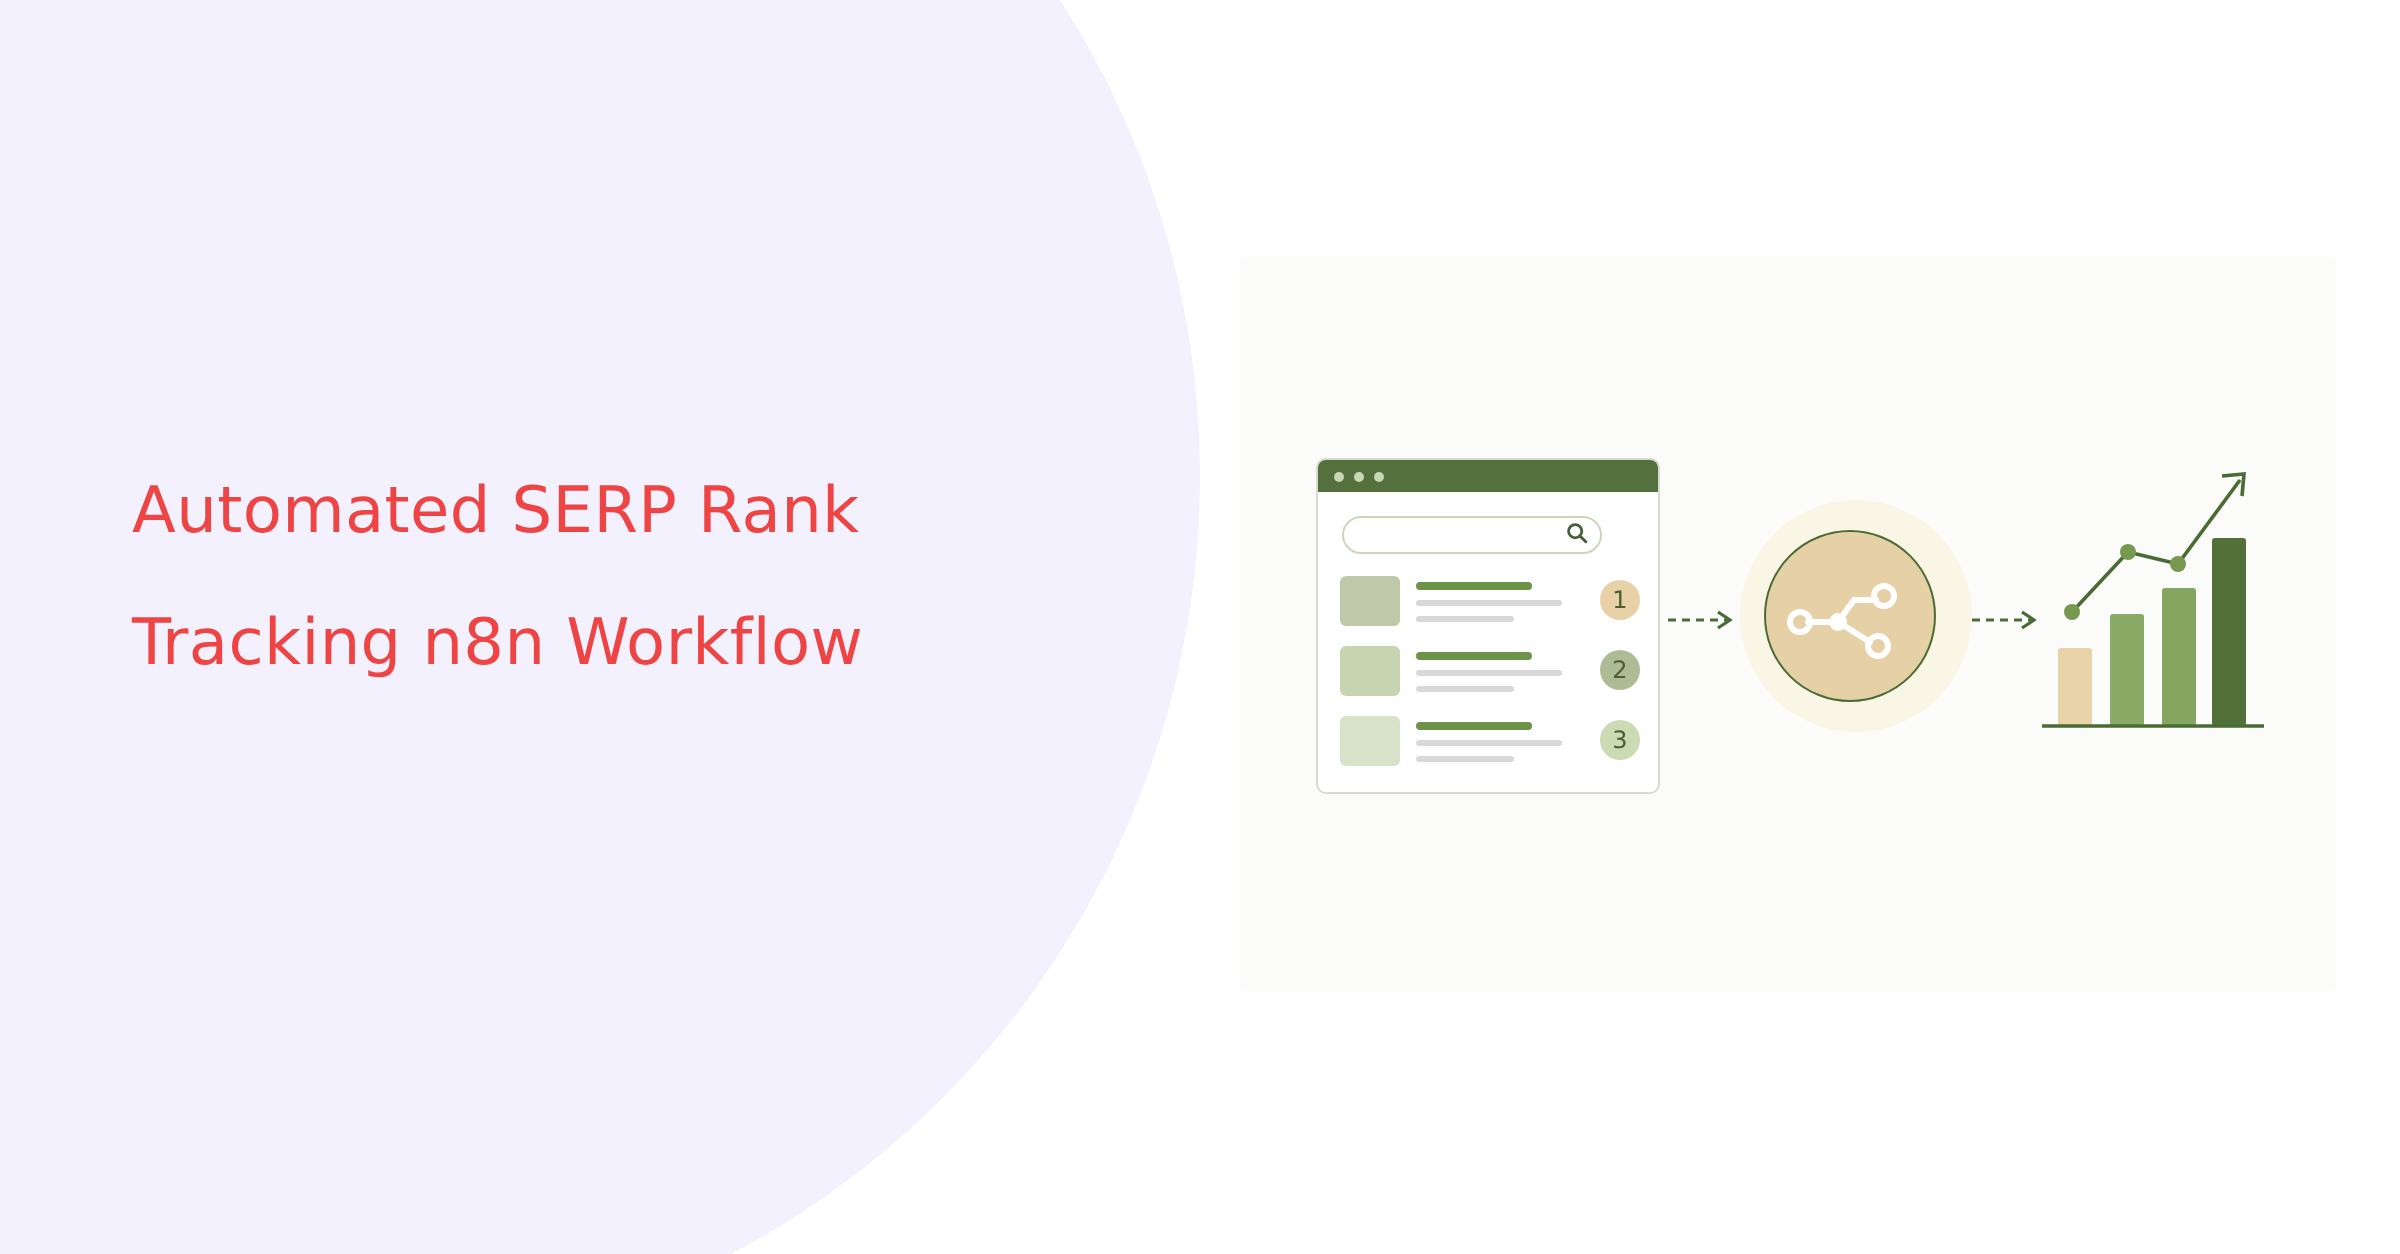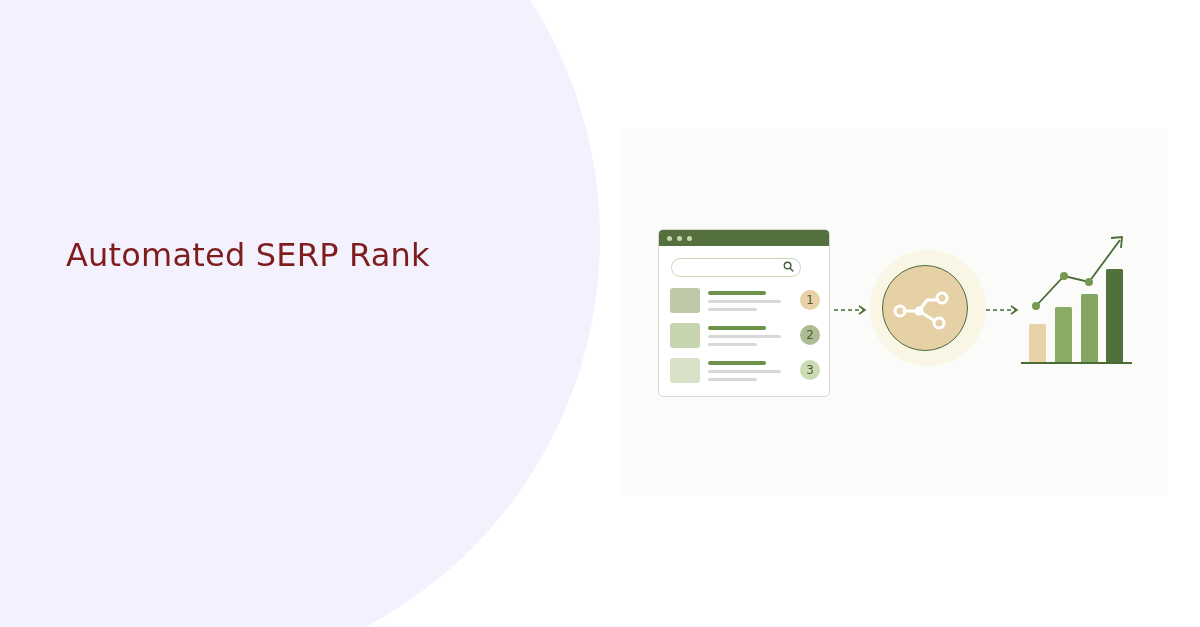--- a/index.html
+++ b/index.html
@@ -1,18 +1,18 @@
 <!DOCTYPE html>
 <html><head>
 <meta charset="utf-8">
 <style>
   html,body{margin:0;padding:0;}
   body{width:1200px;height:627px;position:relative;overflow:hidden;background:#ffffff;font-family:"DejaVu Sans","Liberation Sans",sans-serif;}
   .bg-circle{position:absolute;left:-280px;top:-202px;width:880px;height:880px;border-radius:50%;background:#f4f1fe;}
-  .title{position:absolute;left:66px;top:222px;color:#7f1d1d;font-size:32px;font-weight:500;line-height:66px;letter-spacing:0.2px;}
+  .title{position:absolute;left:66px;top:222px;color:#ef4444;font-size:32px;font-weight:500;line-height:66px;letter-spacing:0.2px;}
   .title div{white-space:nowrap;}
   .panel{position:absolute;left:620px;top:128px;width:548px;height:368px;background:#fbfbfa;border-radius:4px;}
   .browser{position:absolute;left:658px;top:229px;width:172px;height:168px;background:#fff;border:1px solid #d9d9d3;border-radius:5px;overflow:hidden;box-sizing:border-box;}
   .browser-bar{height:16px;background:#54703c;display:flex;align-items:center;padding-left:8px;gap:5px;}
   .dot{width:5px;height:5px;border-radius:50%;background:#c9d6b6;}
   .searchbox{position:absolute;left:12px;top:28px;width:128px;height:17px;border:1.5px solid #cbd8b8;border-radius:10px;}
   .search-icon{position:absolute;right:6px;top:2px;}
   .row{position:absolute;left:11px;width:150px;height:28px;}
   .thumb{position:absolute;left:0;top:0;width:30px;height:25px;border-radius:3px;}
   .l1{position:absolute;left:38px;top:3px;width:58px;height:4px;border-radius:2px;background:#6c9348;}
@@ -24,20 +24,21 @@
   .hub{position:absolute;left:882px;top:265px;width:86px;height:86px;border-radius:50%;background:#e6d0a6;border:1.5px solid #4b6b34;box-sizing:border-box;}
   .chart{position:absolute;left:1018px;top:232px;}
 </style>
 </head>
 <body>
 
 <div class="bg-circle"></div>
 
 <div class="title">
   <div>Automated SERP Rank</div>
+  <div>Tracking n8n Workflow</div>
 </div>
 
 <div class="panel"></div>
 
 <div class="browser">
   <div class="browser-bar">
     <span class="dot"></span>
     <span class="dot"></span>
     <span class="dot"></span>
   </div>

